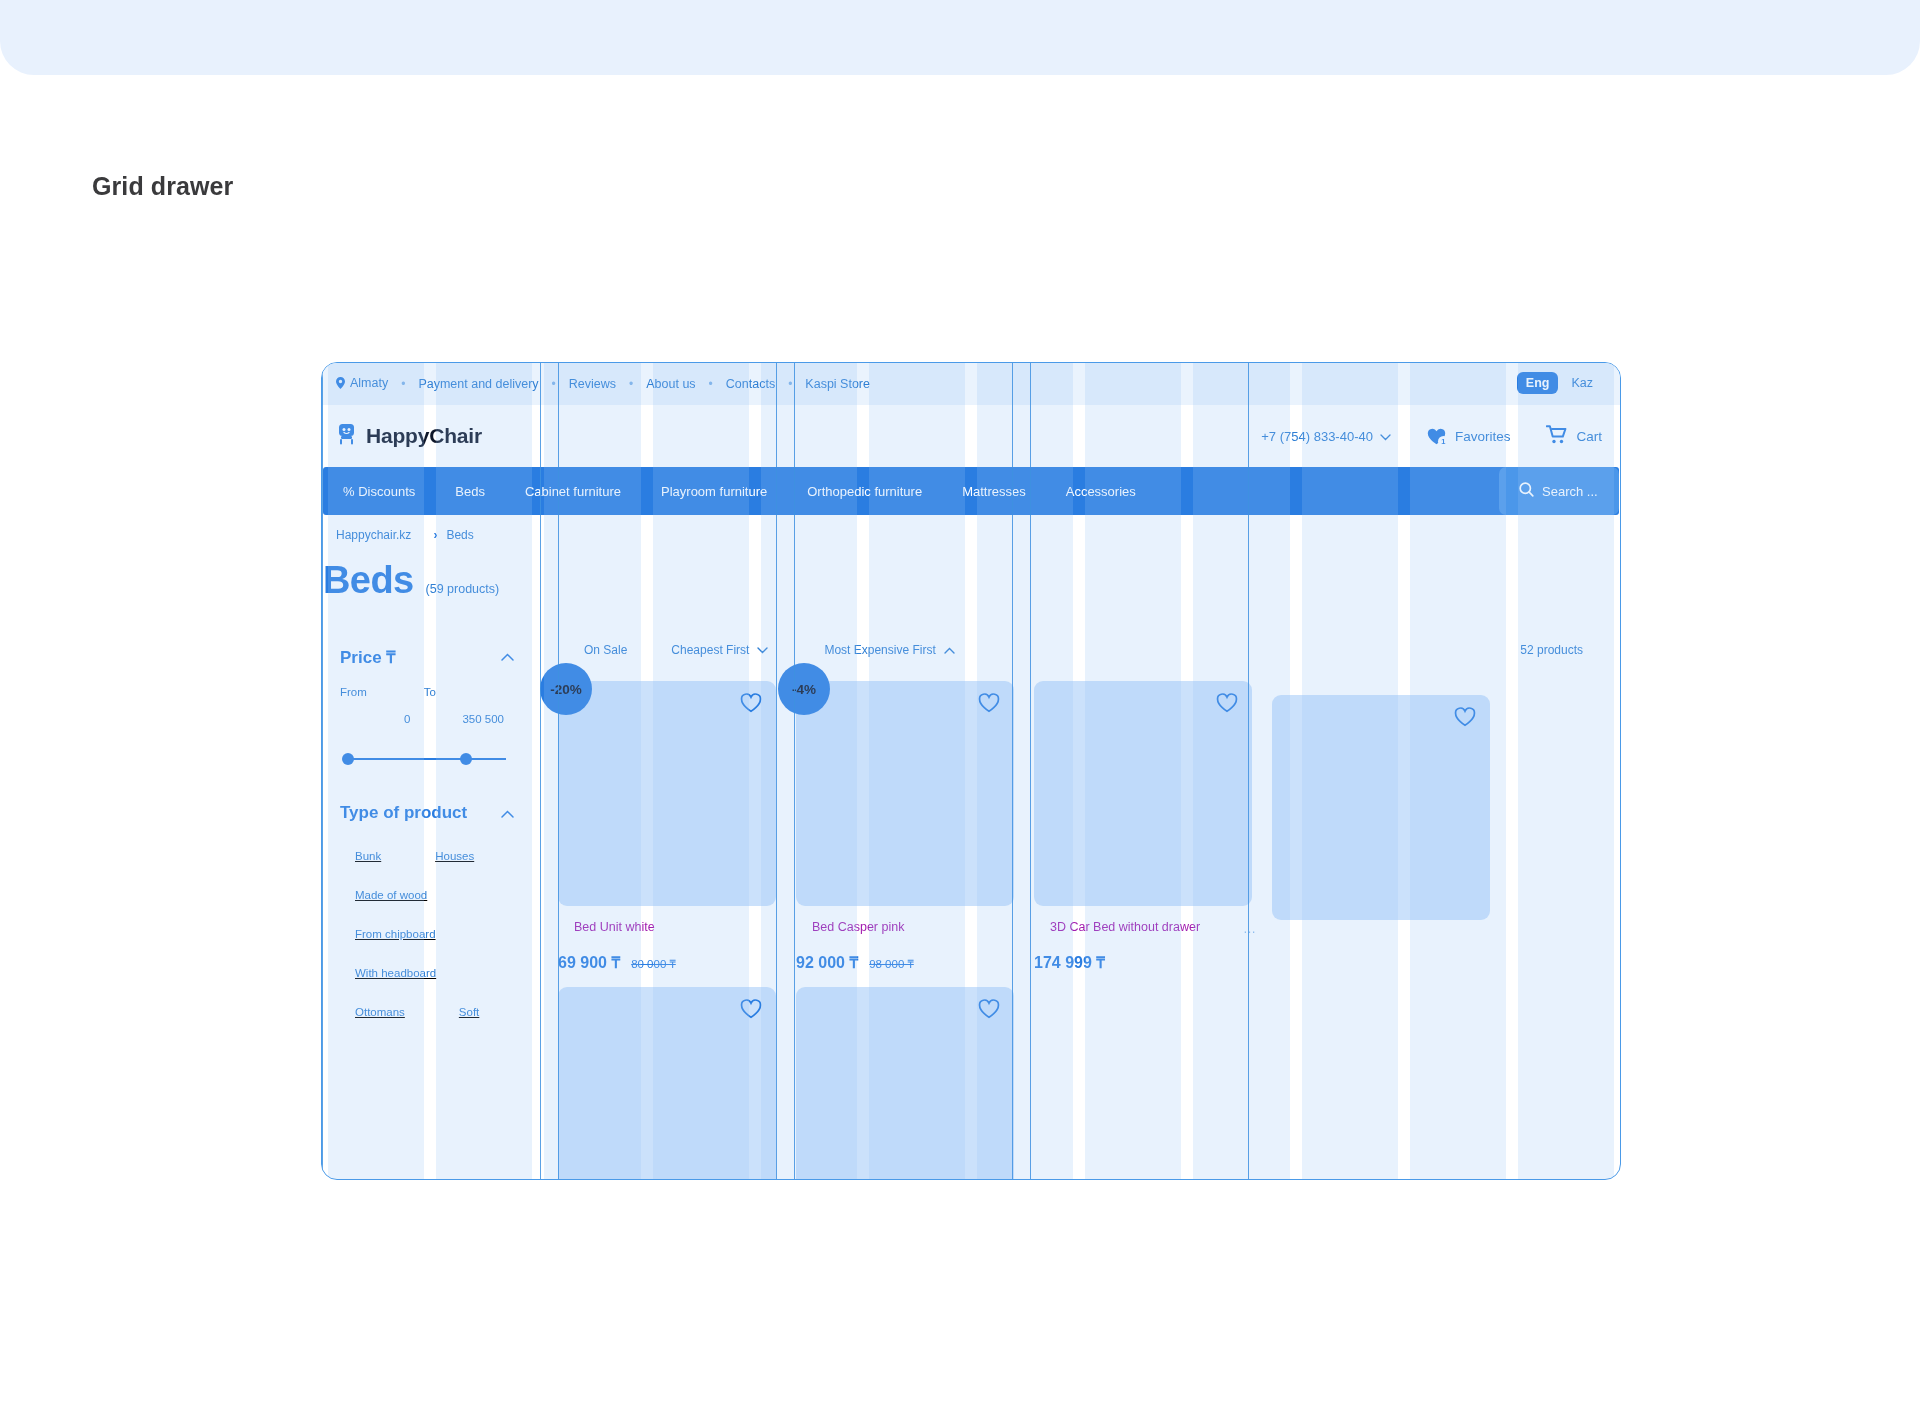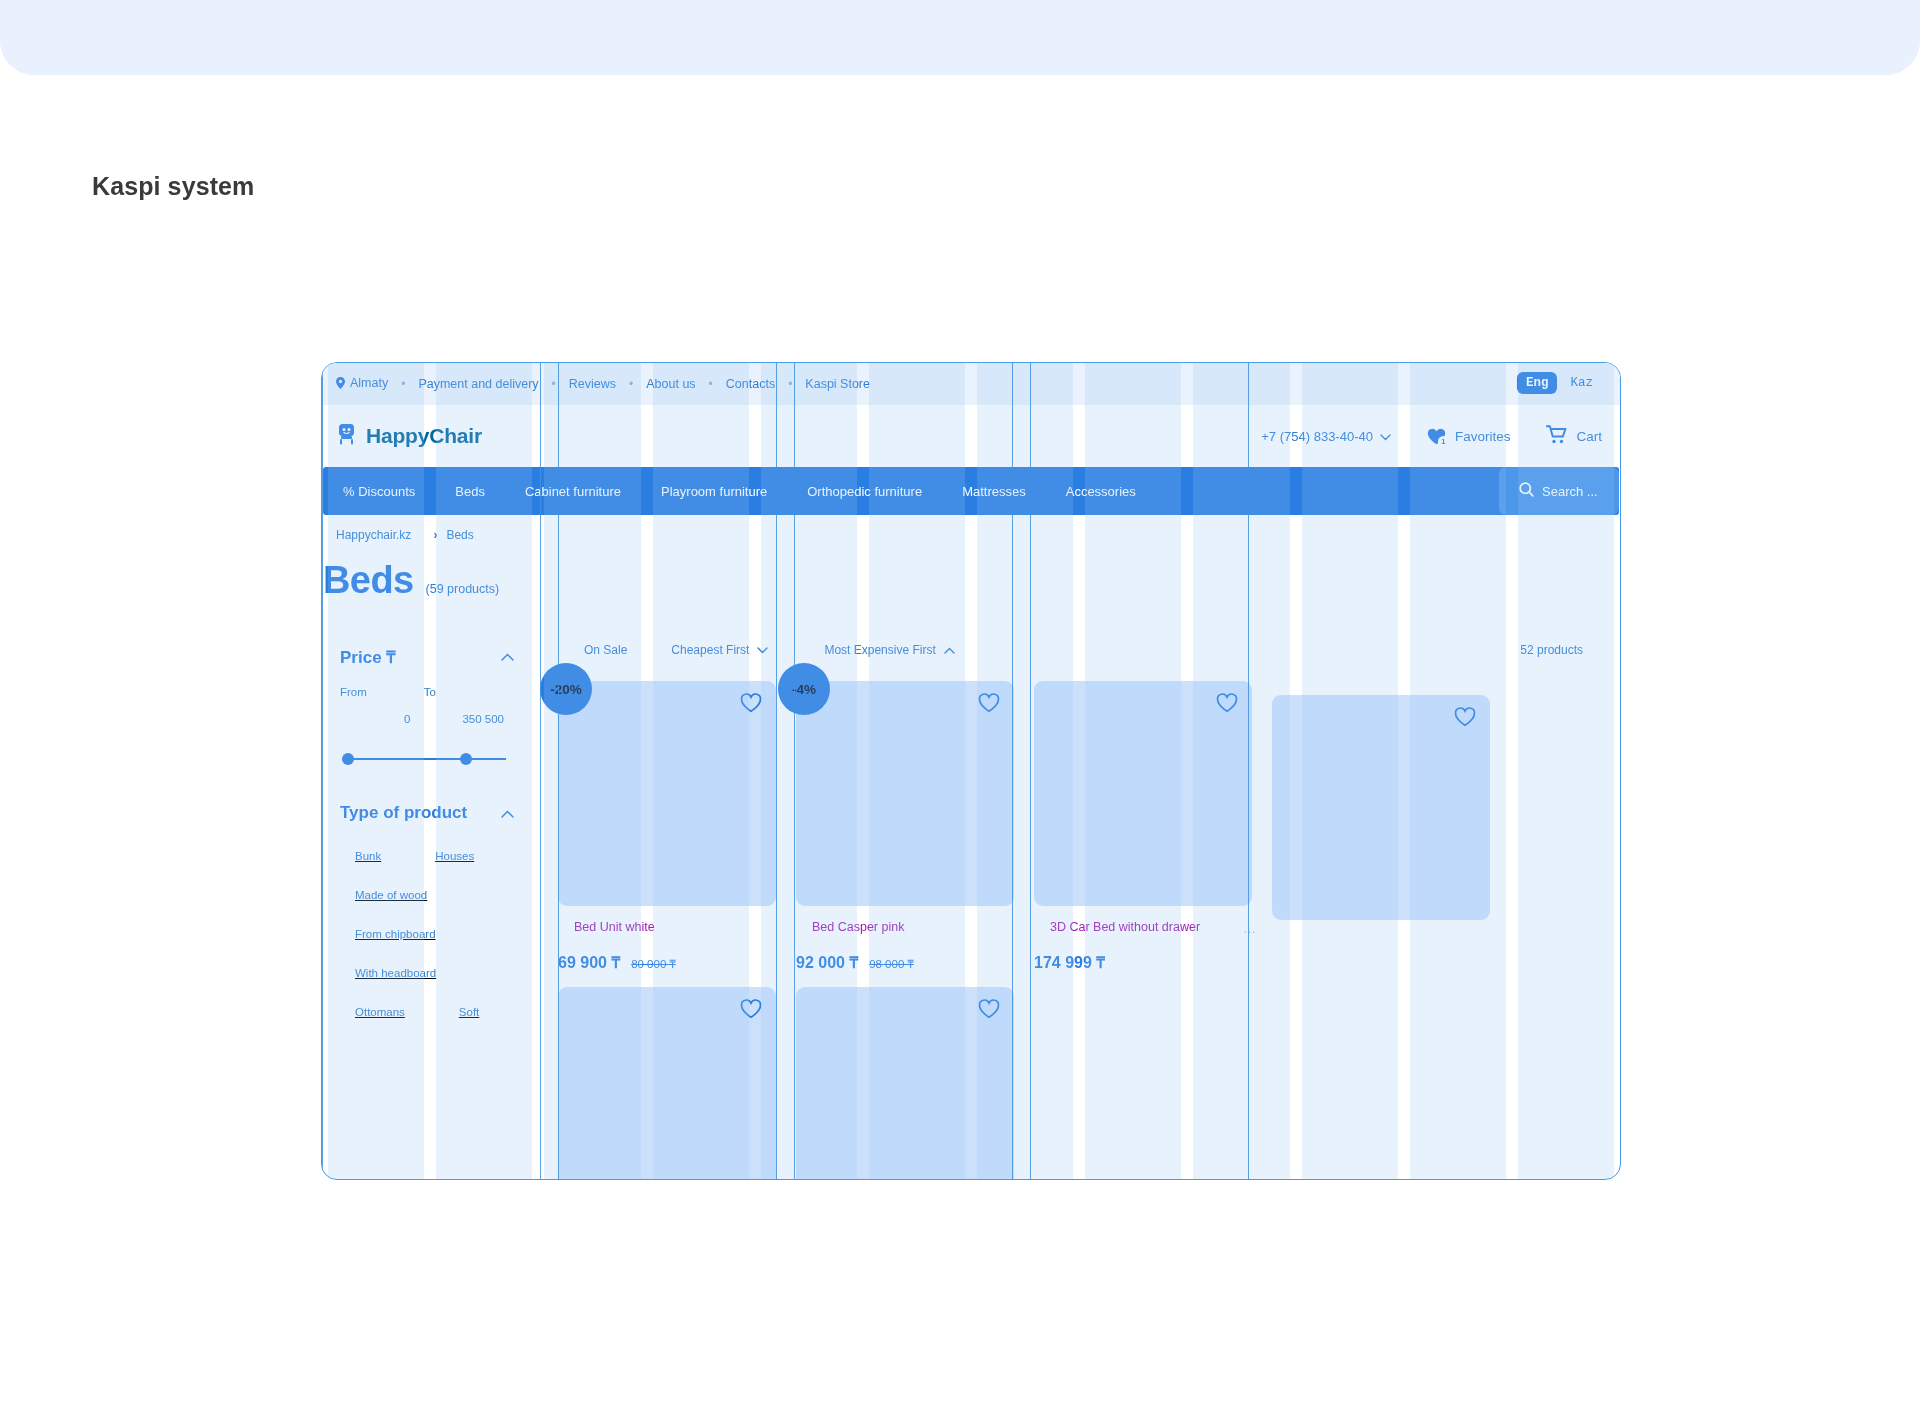--- a/index.html
+++ b/index.html
@@ -64,30 +64,30 @@
     display:flex; align-items:center; gap:0px; margin-left:1px;
     font-size:12.5px; color:#2f7fd4;
   }
   .util-link{ padding:0 13px; white-space:nowrap; }
   .util-sep{ color:#7fb2e8; font-size:12px; }
   .pin-icon{ display:inline-block; vertical-align:-2px; margin-right:5px; }
   .lang{
     position:absolute; right:18px; top:9px;
     display:flex; align-items:center; gap:4px; font-size:12.5px;
   }
-  .lang-item{ padding:4px 9px; border-radius:6px; color:#2f7fd4;font-family:Liberation Mono, monospace; }
+  .lang-item{ padding:4px 9px; border-radius:6px; color:#2f7fd4; }
   .lang-item.active{ background:#2a7de1; color:#ffffff; font-weight:600; }
 
   
   .masthead{
     position:absolute; left:0; top:42px; width:100%; height:62px;
     display:flex; align-items:center;
   }
   .logo{ display:flex; align-items:center; gap:9px; margin-left:1px; padding-left:13px; }
-  .logo-text{ font-size:21px; font-weight:bold; color:#0369a1; letter-spacing:-.2px; }
+  .logo-text{ font-size:21px; font-weight:bold; color:#0f172a; letter-spacing:-.2px; }
   .mast-right{
     position:absolute; right:0; top:0; height:62px;
     display:flex; align-items:center; gap:0px;
   }
   .phone{
     display:flex; align-items:center; gap:7px;
     font-size:13px; color:#2f7fd4; padding:0 18px; white-space:nowrap;
   }
   .mast-action{
     display:flex; align-items:center; gap:9px;
@@ -202,21 +202,21 @@
   .card-more{
     position:absolute; right:-4px; top:240px; color:#8fbdec; font-size:13px;
   }
   .row2{ margin-top:14px; }
 </style>
 </head>
 <body>
 
 <div class="top-banner"></div>
 
-<div class="section-title">Kaspi system</div>
+<div class="section-title">Grid drawer</div>
 
 <div class="artboard">
 
   <div class="page">
 
     <div class="utility-bar">
       <div class="util-links">
         <span class="util-link">
           <span class="pin-icon">
             <svg width="9" height="12" viewBox="0 0 9 12">

